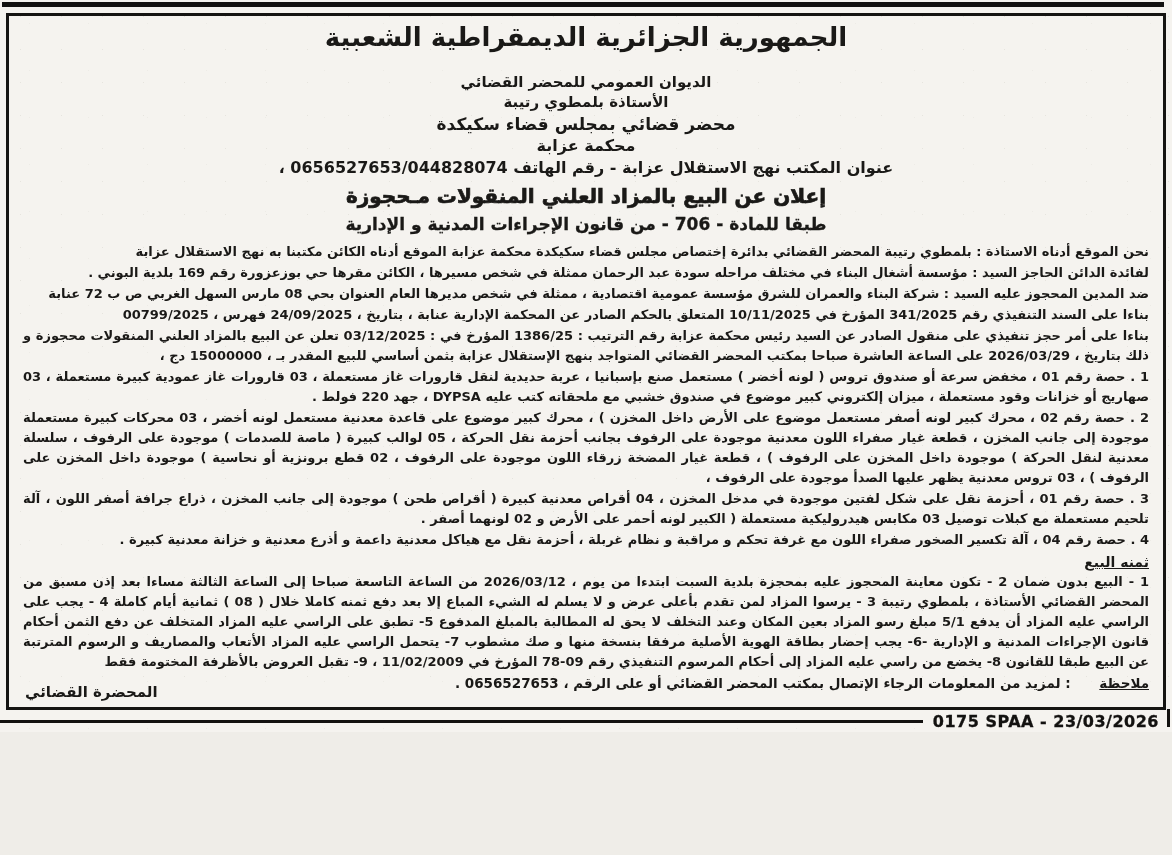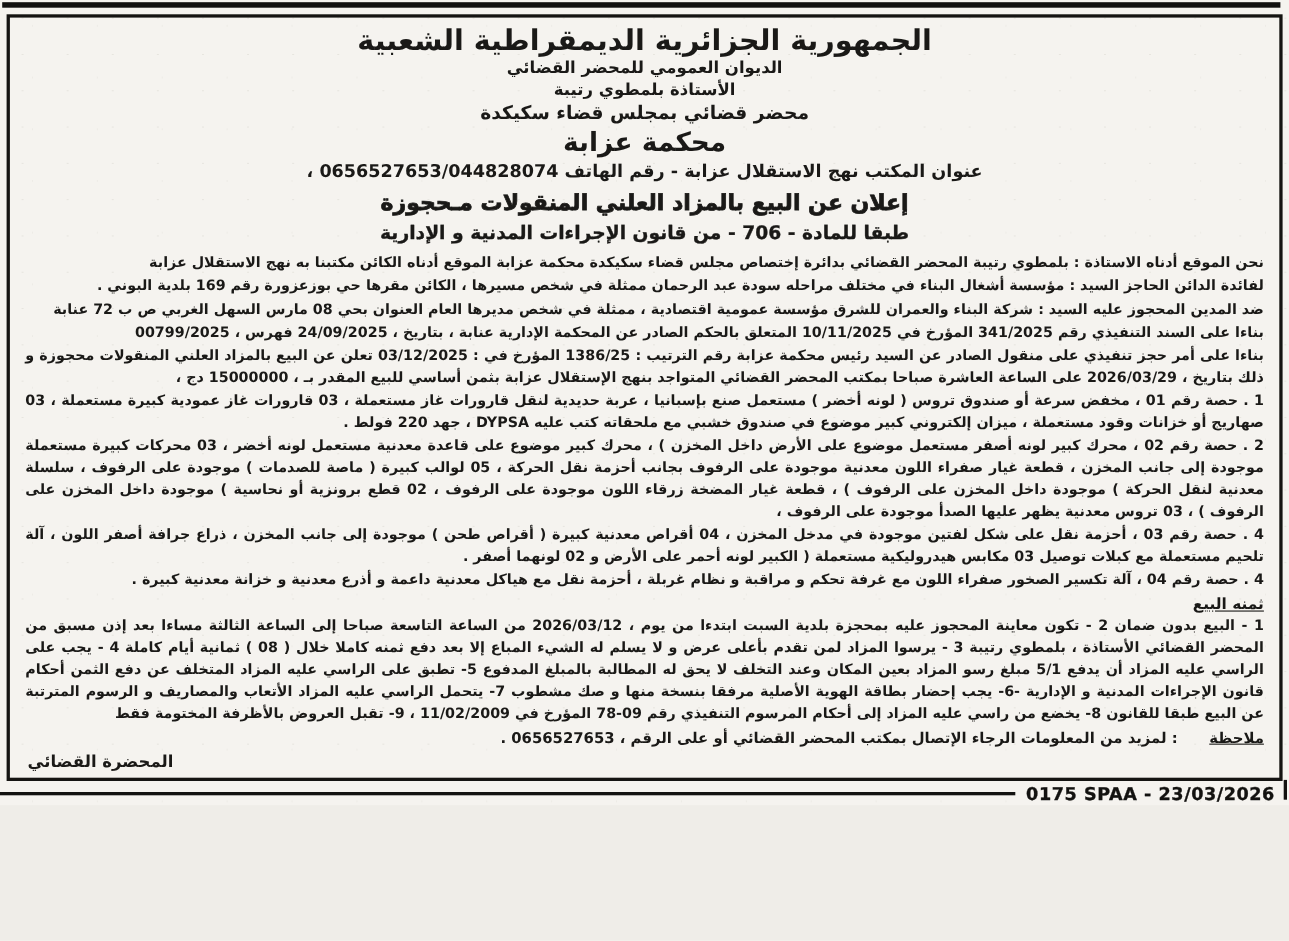--- a/index.html
+++ b/index.html
@@ -22,24 +22,24 @@
   }
   .frame{
     position:absolute;top:13px;left:6px;right:6px;bottom:22px;
     border:3px solid #151412;
     box-sizing:border-box;
     padding:4px 14px 0 14px;
     overflow:hidden;
   }
   .center{text-align:center;}
   .h-republic{font-size:26px;font-weight:bold;margin-top:2px;letter-spacing:0.5px;}
-  .h-office{font-size:15px;font-weight:bold;margin-top:0;}
+  .h-office{font-size:15px;font-weight:bold;margin-top:21px;}
   .h-bailiff{font-size:15px;font-weight:bold;margin-top:2px;}
   .h-registry{font-size:17px;font-weight:bold;margin-top:3px;}
-  .h-court{font-size:24px;font-weight:bold;margin-top:2px;}
+  .h-court{font-size:16px;font-weight:bold;margin-top:2px;}
   .h-address{font-size:16px;font-weight:bold;margin-top:3px;}
   .title{
     font-size:20px;font-weight:bold;margin-top:7px;
     -webkit-text-stroke:0.7px #1a1917;
     letter-spacing:1px;
   }
   .subtitle{font-size:17px;font-weight:bold;margin-top:6px;-webkit-text-stroke:0.3px #1a1917;}
   .body-text{
     direction:rtl;
     font-size:13px;line-height:20px;font-weight:bold;
@@ -89,21 +89,21 @@
     <div class="body-text">
       <p>نحن الموقع أدناه الاستاذة : بلمطوي رتيبة المحضر القضائي بدائرة إختصاص مجلس قضاء سكيكدة محكمة عزابة الموقع أدناه الكائن مكتبنا به نهج الاستقلال عزابة</p>
       <p>لفائدة الدائن الحاجز السيد : مؤسسة أشغال البناء في مختلف مراحله سودة عبد الرحمان ممثلة في شخص مسيرها ، الكائن مقرها حي بوزعزورة رقم 169 بلدية البوني .</p>
       <p>ضد المدين المحجوز عليه السيد : شركة البناء والعمران للشرق مؤسسة عمومية اقتصادية ، ممثلة في شخص مديرها العام العنوان بحي 08 مارس السهل الغربي ص ب 72 عنابة</p>
 
       <p>بناءا على السند التنفيذي رقم 341/2025 المؤرخ في 10/11/2025 المتعلق بالحكم الصادر عن المحكمة الإدارية عنابة ، بتاريخ ، 24/09/2025 فهرس ، 00799/2025</p>
       <p>بناءا على أمر حجز تنفيذي على منقول الصادر عن السيد رئيس محكمة عزابة رقم الترتيب : 1386/25 المؤرخ في : 03/12/2025 تعلن عن البيع بالمزاد العلني المنقولات محجوزة و ذلك بتاريخ ، 2026/03/29 على الساعة العاشرة صباحا بمكتب المحضر القضائي المتواجد بنهج الإستقلال عزابة بثمن أساسي للبيع المقدر بـ ، 15000000 دج ،</p>
 
       <p>1 . حصة رقم 01 ، مخفض سرعة أو صندوق تروس ( لونه أخضر ) مستعمل صنع بإسبانيا ، عربة حديدية لنقل قارورات غاز مستعملة ، 03 قارورات غاز عمودية كبيرة مستعملة ، 03 صهاريج أو خزانات وقود مستعملة ، ميزان إلكتروني كبير موضوع في صندوق خشبي مع ملحقاته كتب عليه DYPSA ، جهد 220 فولط .</p>
       <p>2 . حصة رقم 02 ، محرك كبير لونه أصفر مستعمل موضوع على الأرض داخل المخزن ) ، محرك كبير موضوع على قاعدة معدنية مستعمل لونه أخضر ، 03 محركات كبيرة مستعملة موجودة إلى جانب المخزن ، قطعة غيار صفراء اللون معدنية موجودة على الرفوف بجانب أحزمة نقل الحركة ، 05 لوالب كبيرة ( ماصة للصدمات ) موجودة على الرفوف ، سلسلة معدنية لنقل الحركة ) موجودة داخل المخزن على الرفوف ) ، قطعة غيار المضخة زرقاء اللون موجودة على الرفوف ، 02 قطع برونزية أو نحاسية ) موجودة داخل المخزن على الرفوف ) ، 03 تروس معدنية يظهر عليها الصدأ موجودة على الرفوف ،</p>
-      <p>4 . حصة رقم 03 ، أحزمة نقل على شكل لفتين موجودة في مدخل المخزن ، 04 أقراص معدنية كبيرة ( أقراص طحن ) موجودة إلى جانب المخزن ، ذراع جرافة أصفر اللون ، آلة تلحيم مستعملة مع كبلات توصيل 03 مكابس هيدروليكية مستعملة ( الكبير لونه أحمر على الأرض و 02 لونهما أصفر .</p>
+      <p>3 . حصة رقم 01 ، أحزمة نقل على شكل لفتين موجودة في مدخل المخزن ، 04 أقراص معدنية كبيرة ( أقراص طحن ) موجودة إلى جانب المخزن ، ذراع جرافة أصفر اللون ، آلة تلحيم مستعملة مع كبلات توصيل 03 مكابس هيدروليكية مستعملة ( الكبير لونه أحمر على الأرض و 02 لونهما أصفر .</p>
       <p>4 . حصة رقم 04 ، آلة تكسير الصخور صفراء اللون مع غرفة تحكم و مراقبة و نظام غربلة ، أحزمة نقل مع هياكل معدنية داعمة و أذرع معدنية و خزانة معدنية كبيرة .</p>
 
       <div class="terms-heading">ثمنه البيع</div>
       <p>1 - البيع بدون ضمان 2 - تكون معاينة المحجوز عليه بمحجزة بلدية السبت ابتدءا من يوم ، 2026/03/12 من الساعة التاسعة صباحا إلى الساعة الثالثة مساءا بعد إذن مسبق من المحضر القضائي الأستاذة ، بلمطوي رتيبة 3 - يرسوا المزاد لمن تقدم بأعلى عرض و لا يسلم له الشيء المباع إلا بعد دفع ثمنه كاملا خلال ( 08 ) ثمانية أيام كاملة 4 - يجب على الراسي عليه المزاد أن يدفع 5/1 مبلغ رسو المزاد بعين المكان وعند التخلف لا يحق له المطالبة بالمبلغ المدفوع 5- تطبق على الراسي عليه المزاد المتخلف عن دفع الثمن أحكام قانون الإجراءات المدنية و الإدارية -6- يجب إحضار بطاقة الهوية الأصلية مرفقا بنسخة منها و صك مشطوب 7- يتحمل الراسي عليه المزاد الأتعاب والمصاريف و الرسوم المترتبة عن البيع طبقا للقانون 8- يخضع من راسي عليه المزاد إلى أحكام المرسوم التنفيذي رقم 09-78 المؤرخ في 11/02/2009 ، 9- تقبل العروض بالأظرفة المختومة فقط</p>
 
       <p class="note-line">
         <span class="note-label">ملاحظة</span>
         <span>: لمزيد من المعلومات الرجاء الإتصال بمكتب المحضر القضائي أو على الرقم ، 0656527653 .</span>
       </p>
     </div>

